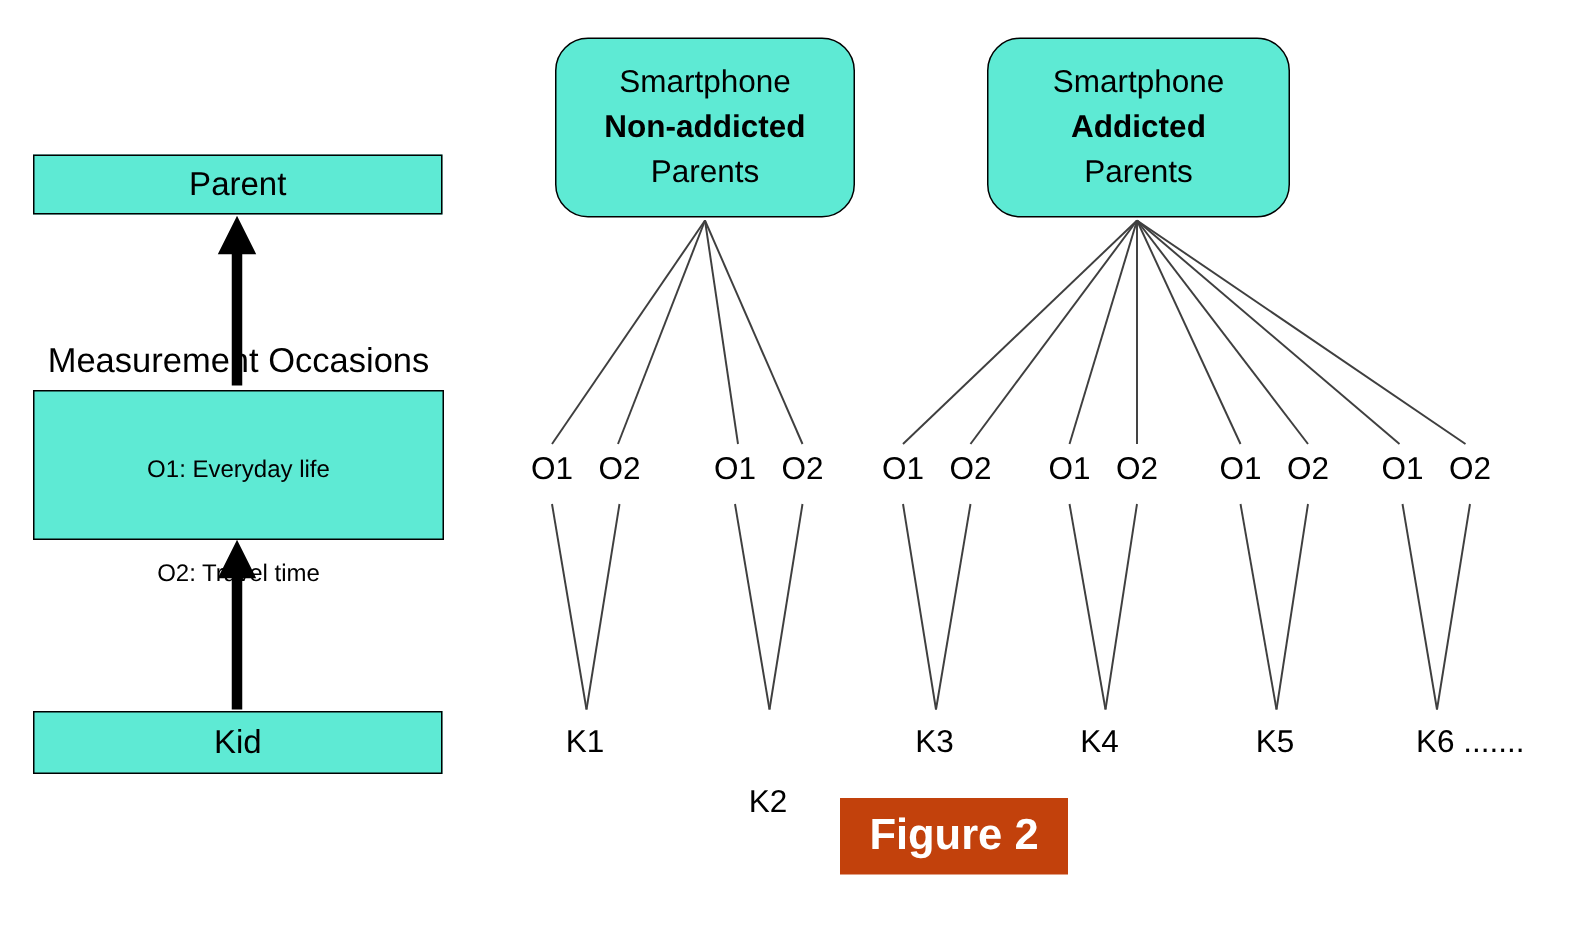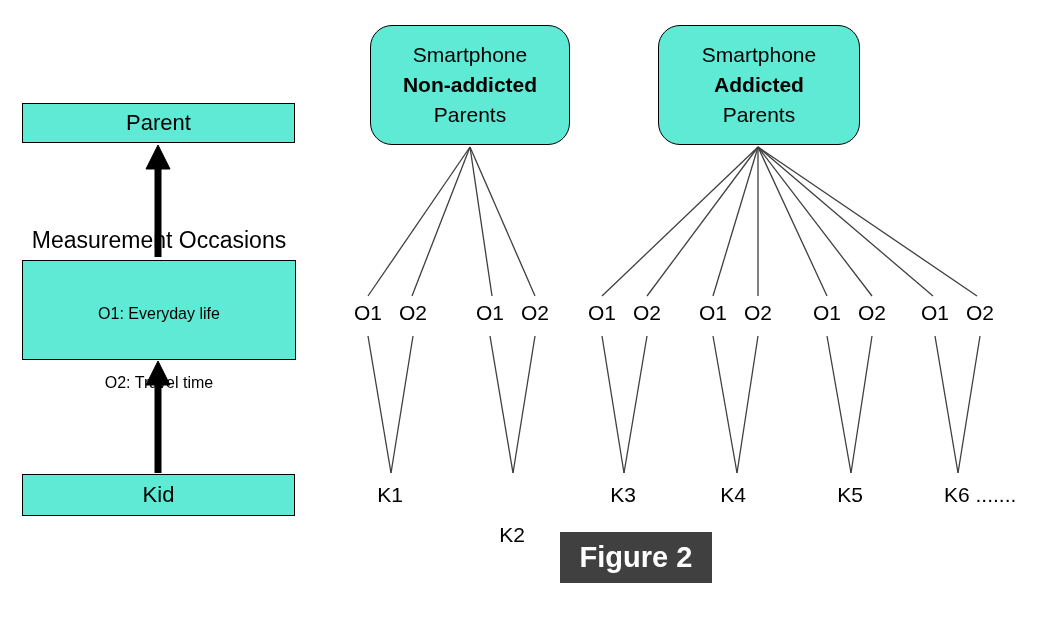--- a/index.html
+++ b/index.html
@@ -41,21 +41,21 @@
   .group-line.bold { font-weight: bold; }
   .node-label {
     position: absolute;
     font-size: 21px;
     transform: translateX(-50%);
     white-space: nowrap;
   }
   .node-label.left-anchor { transform: none; }
   .caption-box {
     position: absolute;
-    background: #404040;
+    background: #c2410c;
     color: #ffffff;
     display: flex;
     align-items: center;
     justify-content: center;
     font-size: 29px;
     font-weight: bold;
   }
 </style>
 </head>
 <body>

